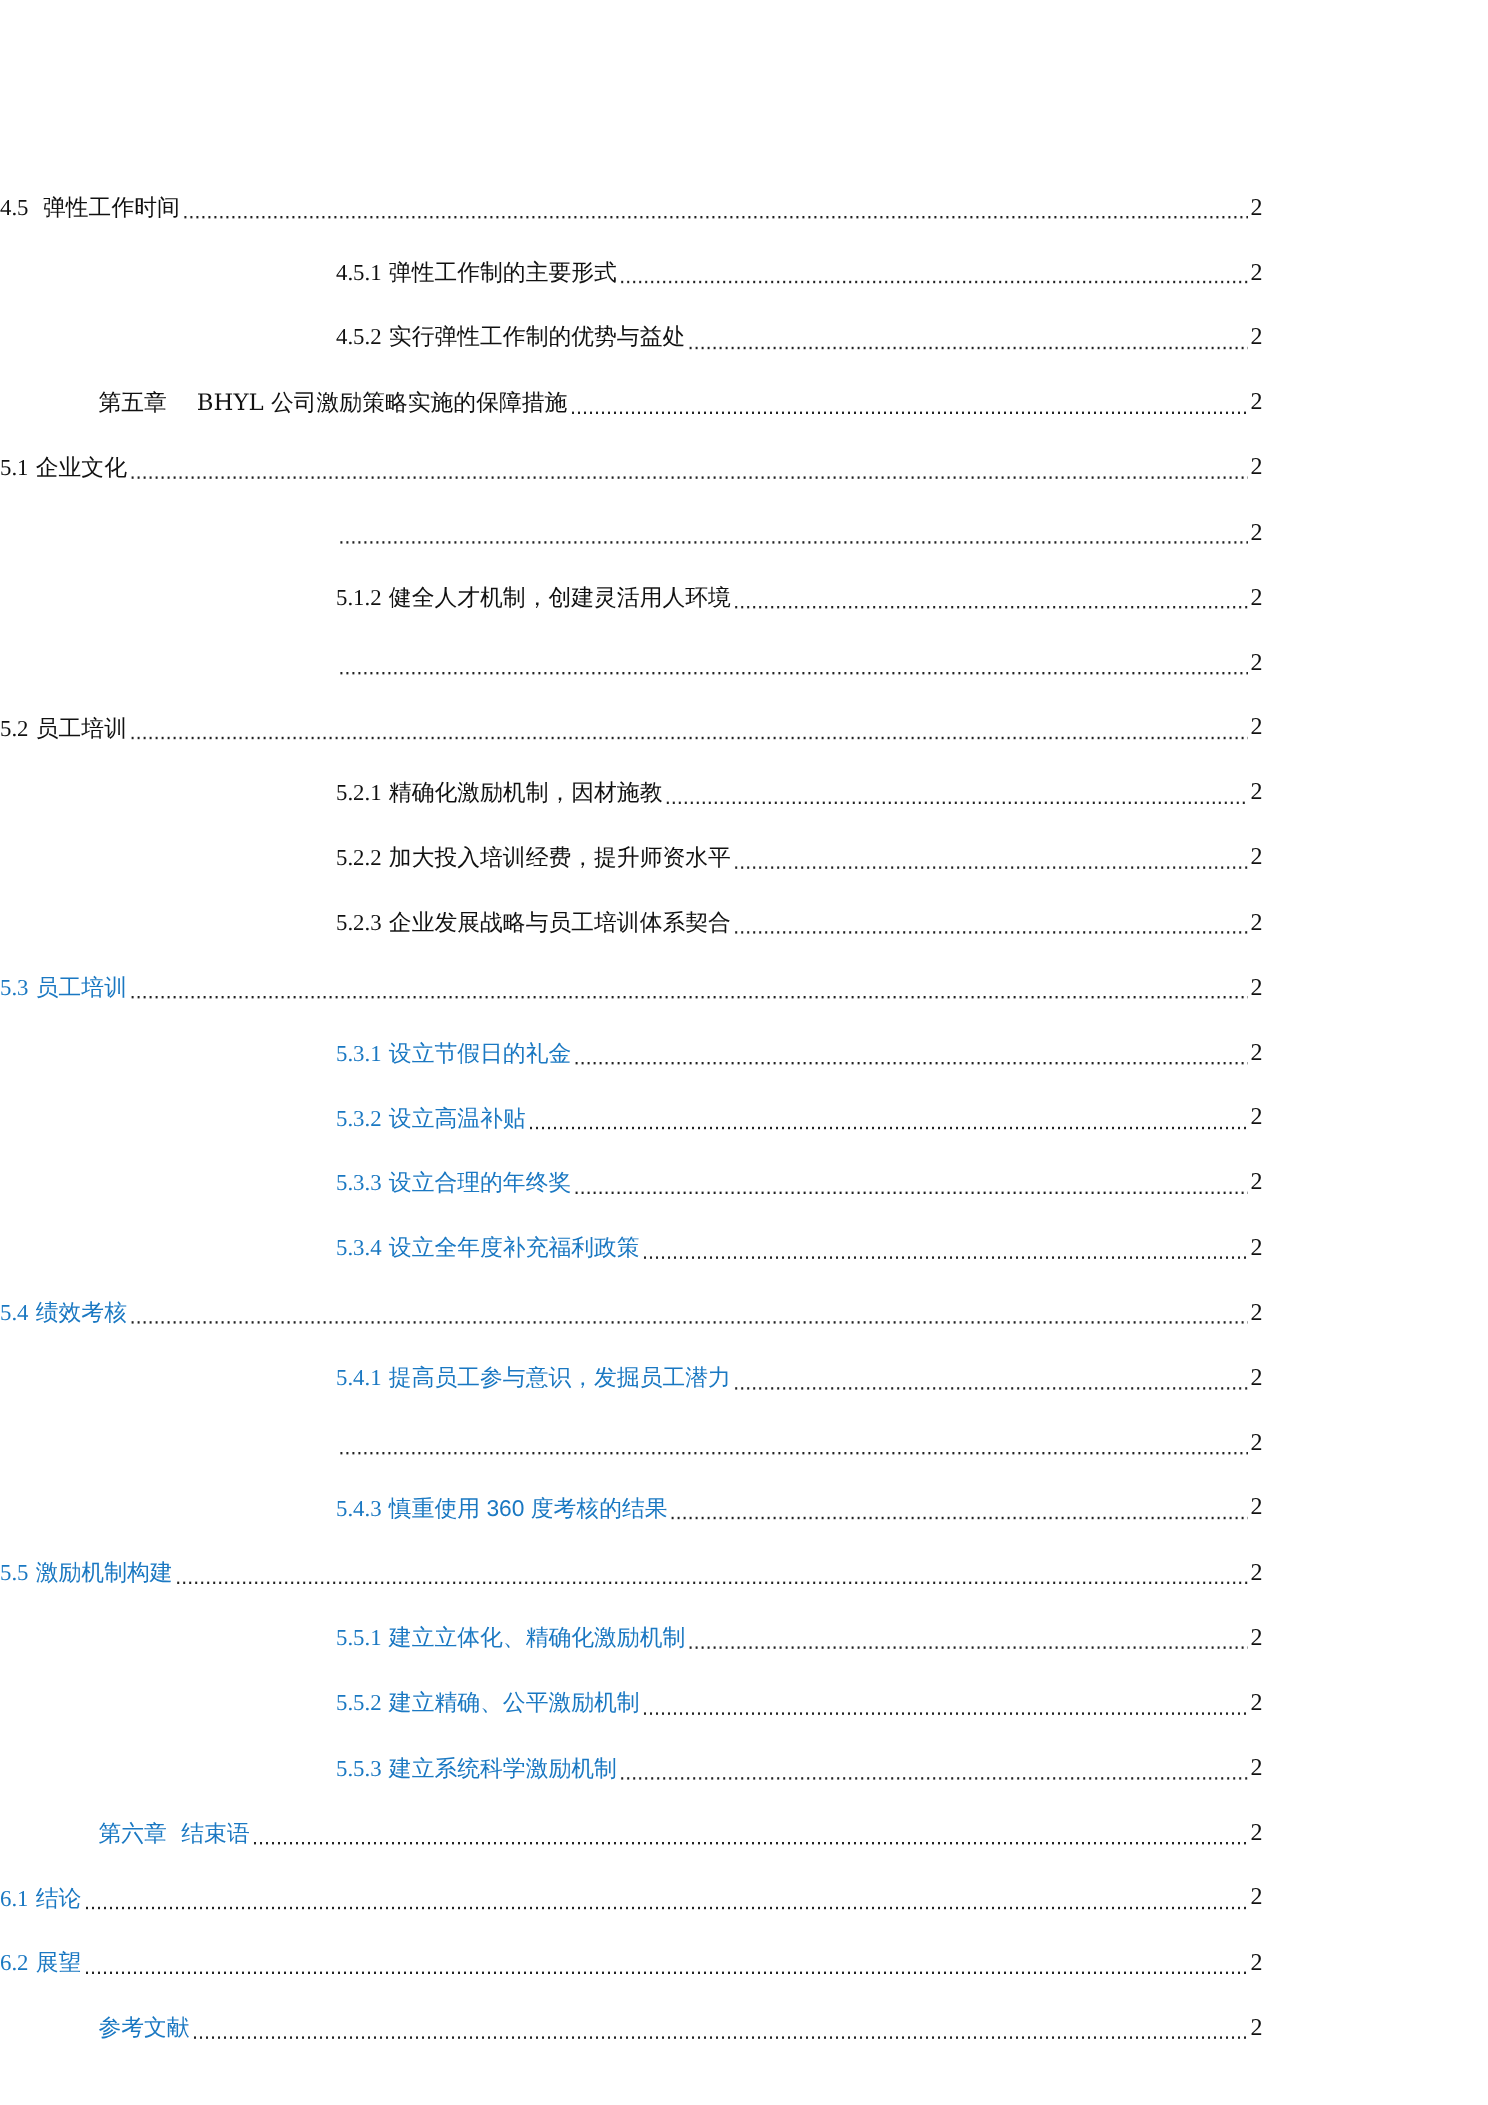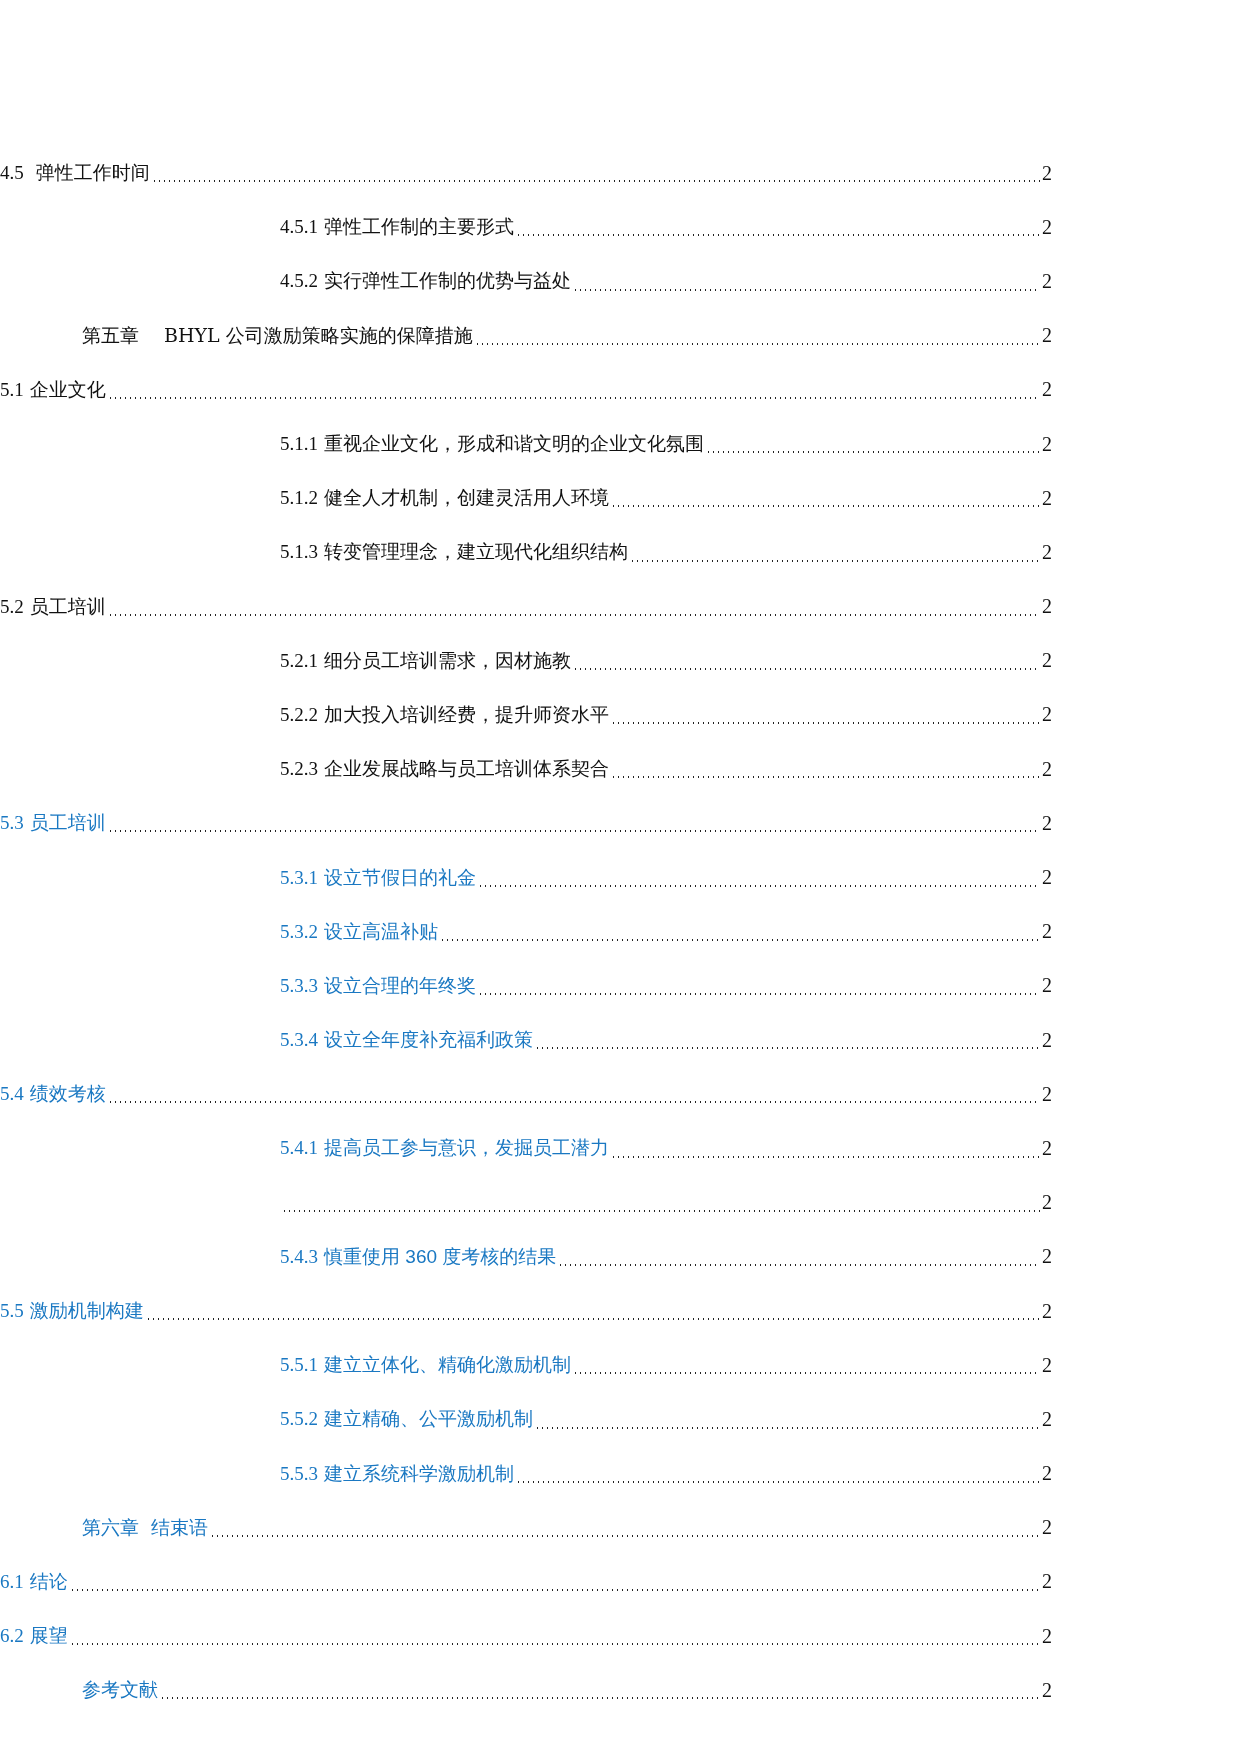--- a/index.html
+++ b/index.html
@@ -61,41 +61,39 @@
     <span class="label"><span class="num">第五章</span><span class="sep">　&nbsp;</span><span class="title">BHYL 公司激励策略实施的保障措施</span><span class="bold"></span></span>
     <span class="leader"></span>
     <span class="pageno">2</span>
   </div>
       <div class="toc-line lv1">
     <span class="label"><span class="num">5.1</span><span class="sep">&nbsp;</span><span class="title">企业文化</span><span class="bold"></span></span>
     <span class="leader"></span>
     <span class="pageno">2</span>
   </div>
       <div class="toc-line lv2">
-    <span class="label"><span class="num">5.1.1</span><span class="sep">&nbsp;</span><span class="title"></span><span class="bold">重视企业文化，形成和谐文明的企业文化氛围</span></span>
     <span class="leader"></span>
     <span class="pageno">2</span>
   </div>
       <div class="toc-line lv2">
     <span class="label"><span class="num">5.1.2</span><span class="sep">&nbsp;</span><span class="title"></span><span class="bold">健全人才机制，创建灵活用人环境</span></span>
     <span class="leader"></span>
     <span class="pageno">2</span>
   </div>
       <div class="toc-line lv2">
-    <span class="label"><span class="num">5.1.3</span><span class="sep">&nbsp;</span><span class="title"></span><span class="bold">转变管理理念，建立现代化组织结构</span></span>
     <span class="leader"></span>
     <span class="pageno">2</span>
   </div>
       <div class="toc-line lv1">
     <span class="label"><span class="num">5.2</span><span class="sep">&nbsp;</span><span class="title">员工培训</span><span class="bold"></span></span>
     <span class="leader"></span>
     <span class="pageno">2</span>
   </div>
       <div class="toc-line lv2">
-    <span class="label"><span class="num">5.2.1</span><span class="sep">&nbsp;</span><span class="title"></span><span class="bold">细分员工培训需求，因材施教</span></span>
+    <span class="label"><span class="num">5.2.1</span><span class="sep">&nbsp;</span><span class="title"></span><span class="bold">精确化激励机制，因材施教</span></span>
     <span class="leader"></span>
     <span class="pageno">2</span>
   </div>
       <div class="toc-line lv2">
     <span class="label"><span class="num">5.2.2</span><span class="sep">&nbsp;</span><span class="title"></span><span class="bold">加大投入培训经费，提升师资水平</span></span>
     <span class="leader"></span>
     <span class="pageno">2</span>
   </div>
       <div class="toc-line lv2">
     <span class="label"><span class="num">5.2.3</span><span class="sep">&nbsp;</span><span class="title"></span><span class="bold">企业发展战略与员工培训体系契合</span></span>

